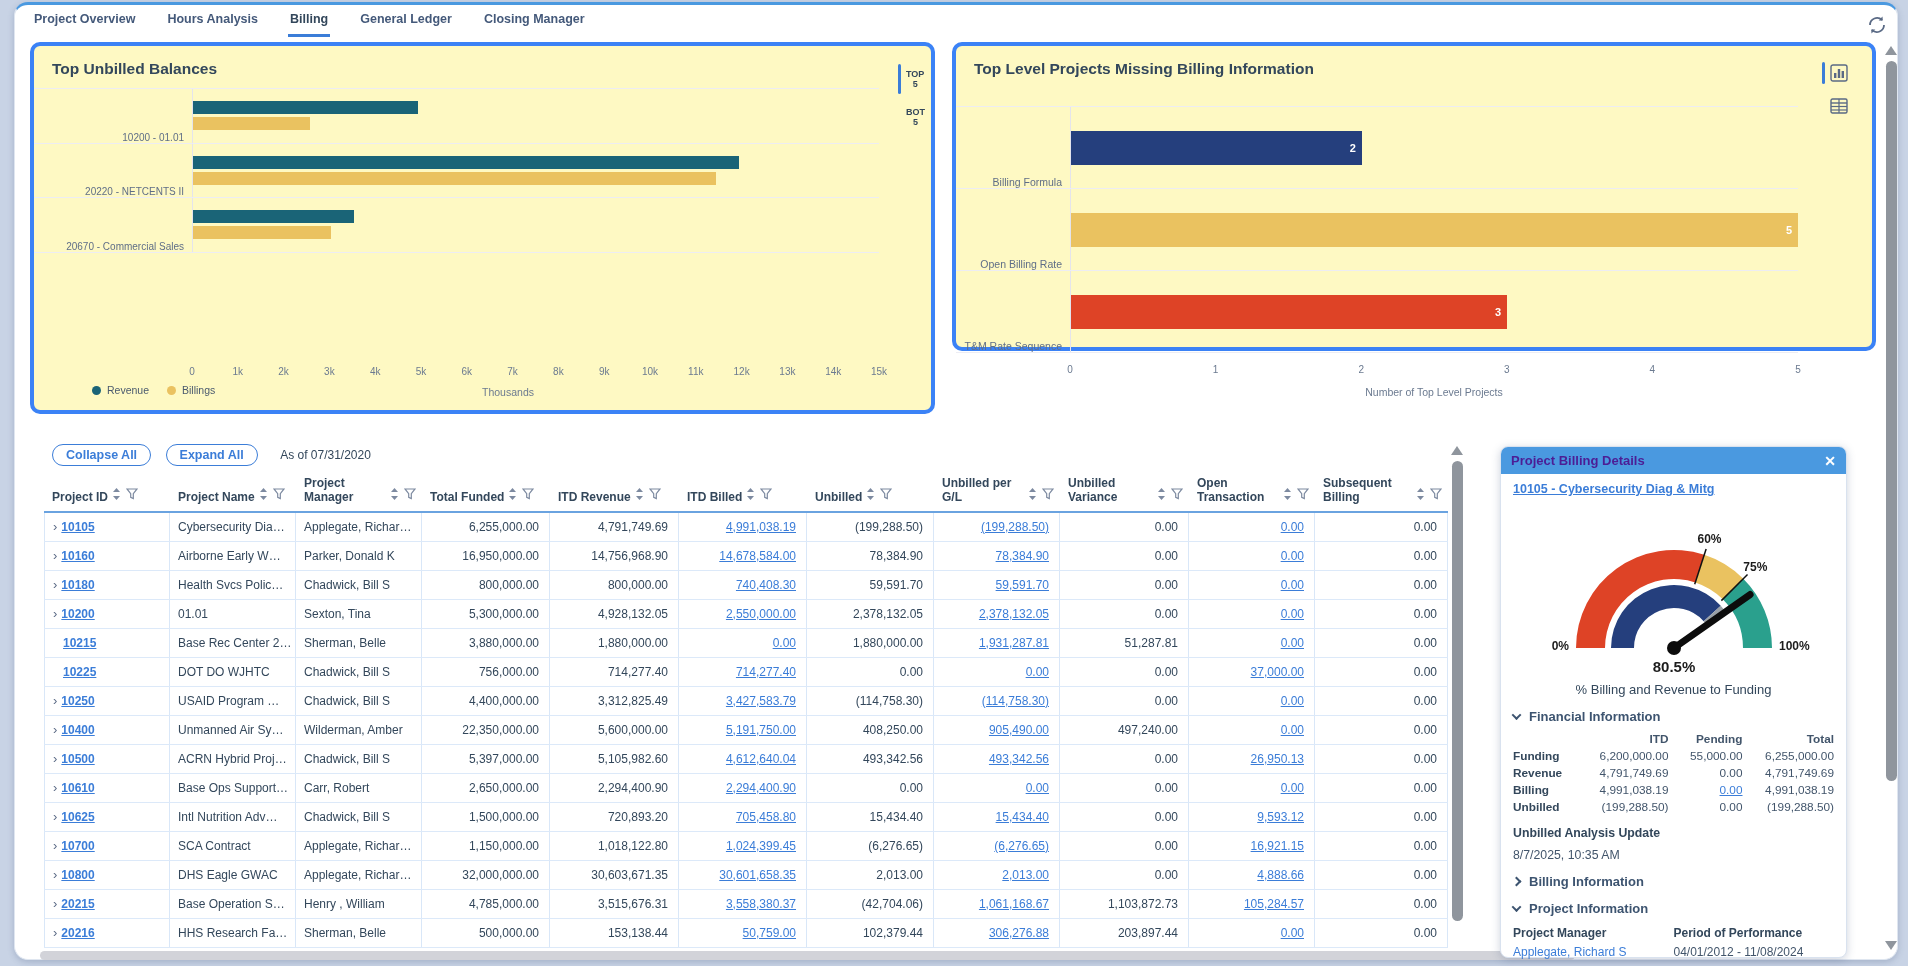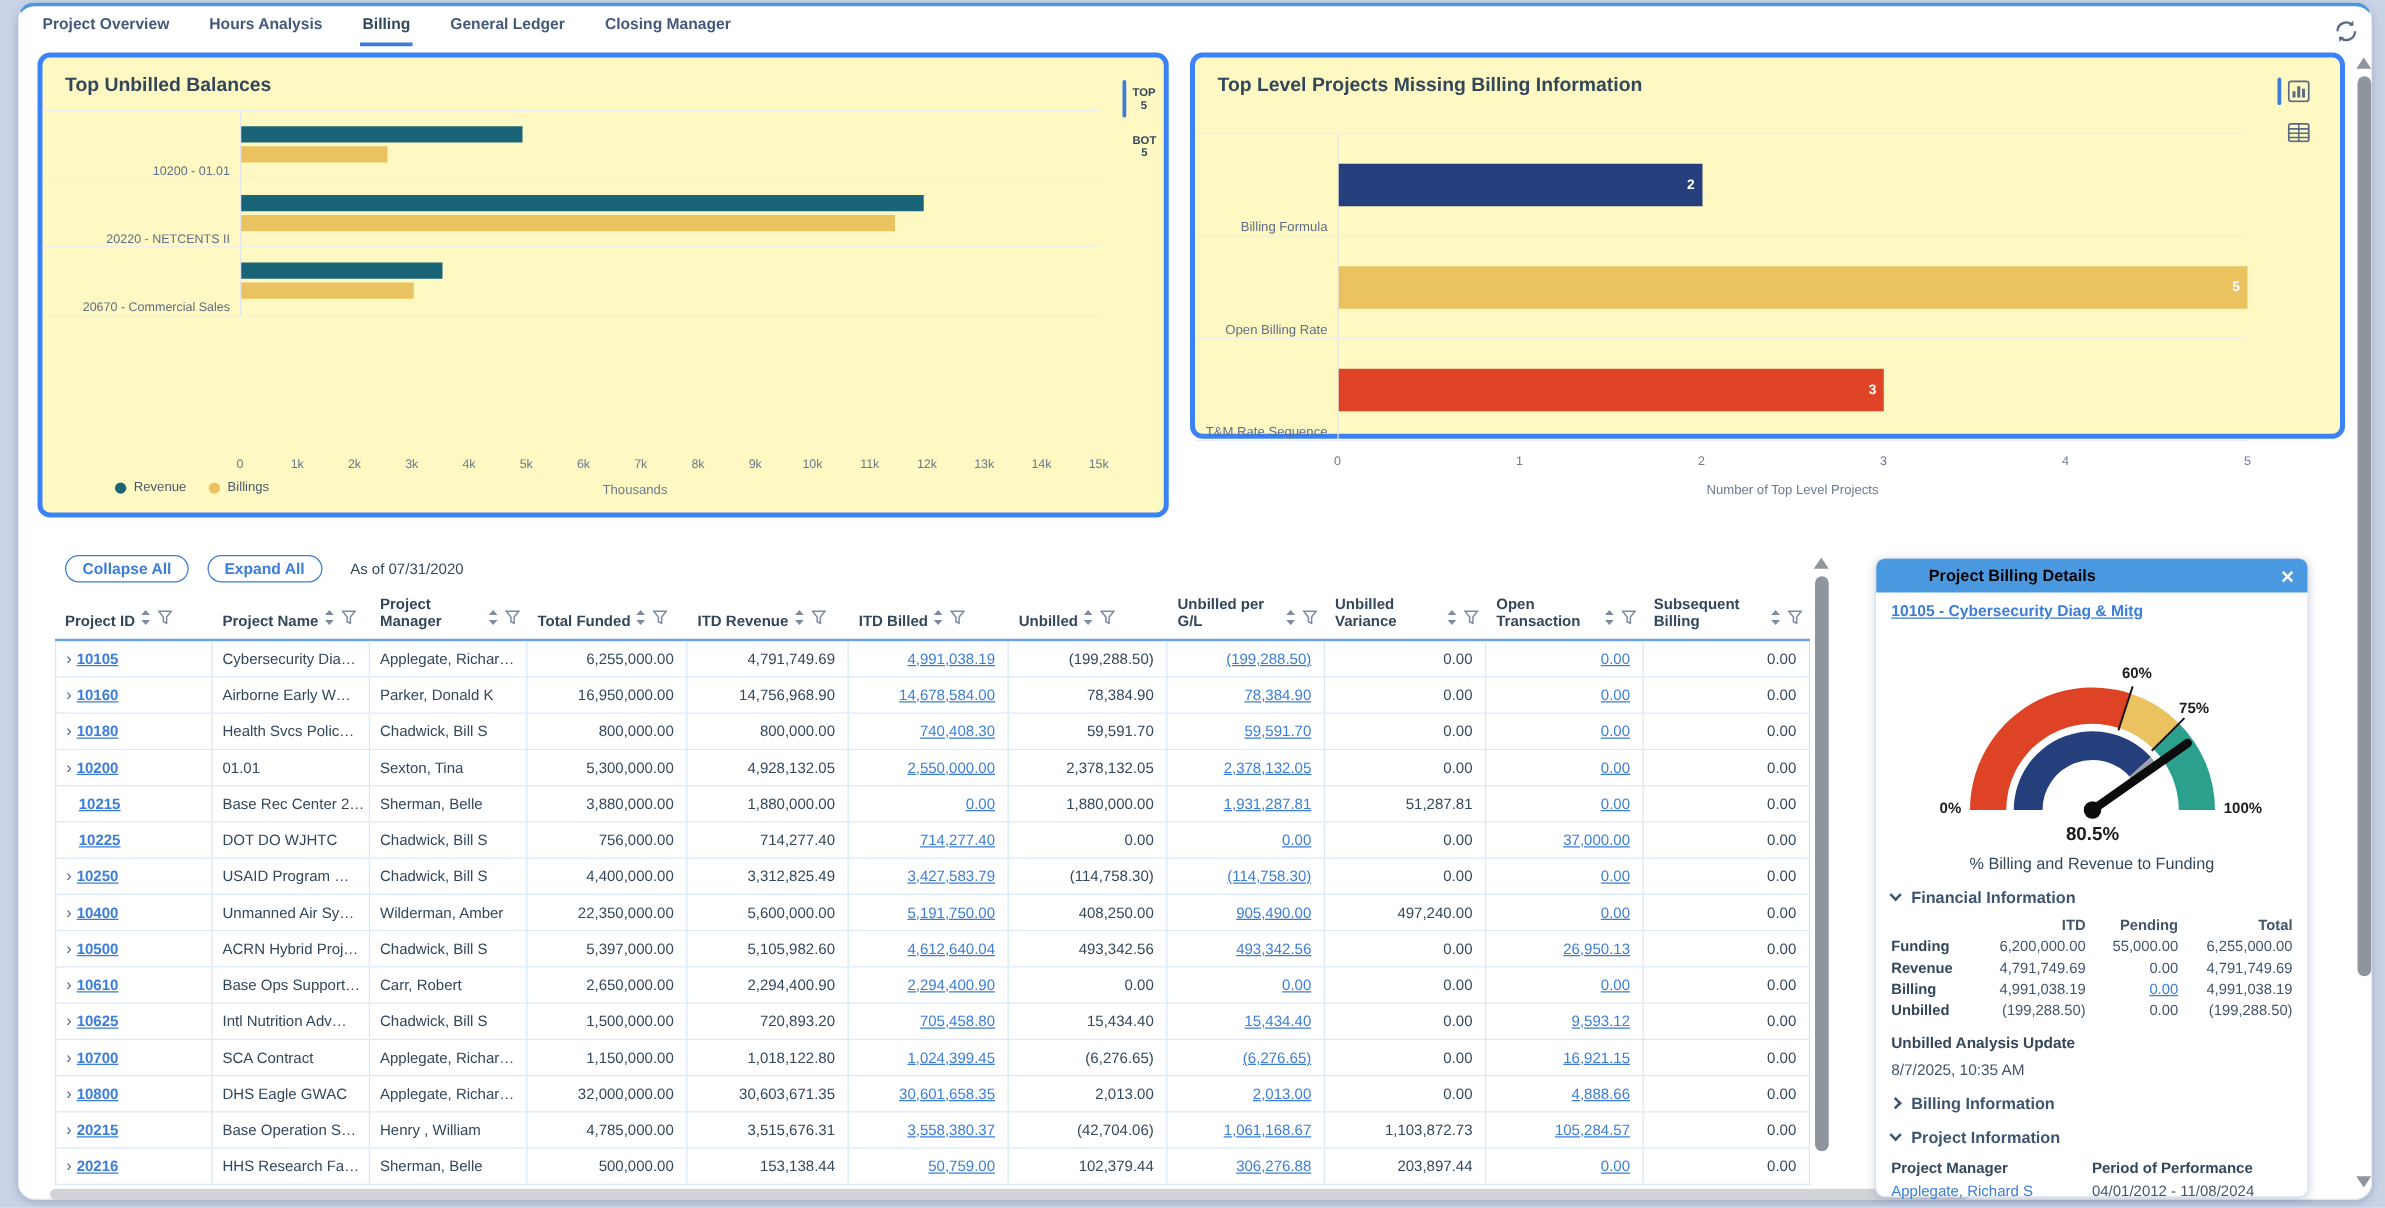--- a/index.html
+++ b/index.html
@@ -74,21 +74,21 @@
   .arrow-up { border-bottom:9px solid #8f959d; }
   .arrow-down { border-top:9px solid #8f959d; }
   .v-thumb { width:11px; margin:6px auto 0 auto; background:#8f959d; border-radius:6px; cursor:pointer; }
   .h-thumb { position:absolute; height:9px; background:#d2d3d9; border-radius:5px; cursor:pointer; }
 
   
   .panel { position:absolute; left:1500px; top:446px; width:347px; height:512px; background:#fff;
            border:1px solid #d9e2ef; border-radius:8px; box-shadow:0 2px 8px rgba(60,80,120,.25); z-index:6; }
   .panel-head { height:27px; background:#4a99e0; border-radius:7px 7px 0 0; display:flex; align-items:center;
                 justify-content:space-between; padding:0 10px; }
-  .panel-title { color:#000000; font-size:13px; font-weight:700;margin-left:32px; }
+  .panel-title { color:#4c1d95; font-size:13px; font-weight:700; }
   .panel-close { color:#fff; font-size:14px; font-weight:700; cursor:pointer; line-height:1; }
   .panel-body { padding:8px 12px 0 12px; }
   .proj-link { font-size:12.5px; font-weight:700; }
   .gauge-wrap { margin-top:2px; text-align:center; }
   .gauge-caption { font-size:13px; color:#33475b; margin-top:2px; }
   .sec-head { display:flex; align-items:center; gap:9px; font-size:13px; font-weight:700; color:#3d5470;
               margin-top:12px; cursor:pointer; }
   .chev { width:7px; height:7px; border-right:2px solid #3d5470; border-bottom:2px solid #3d5470; flex:none; }
   .chev.down { transform:rotate(45deg) translate(-1px,-1px); }
   .chev.right { transform:rotate(-45deg); }

